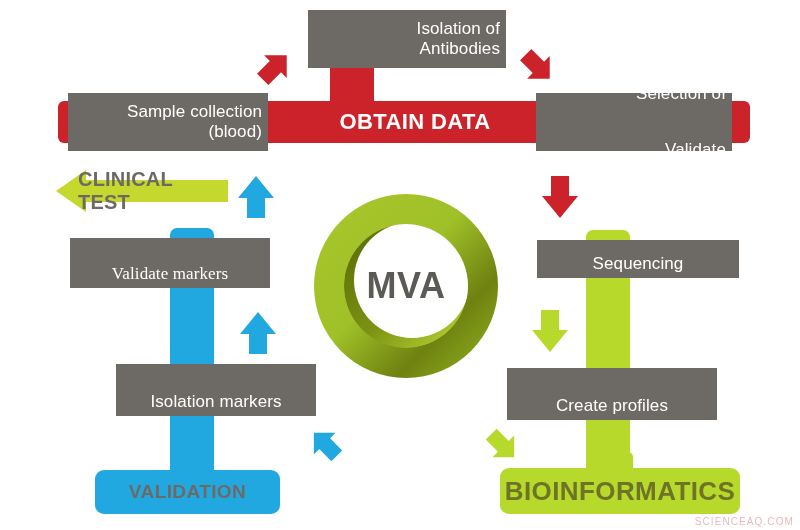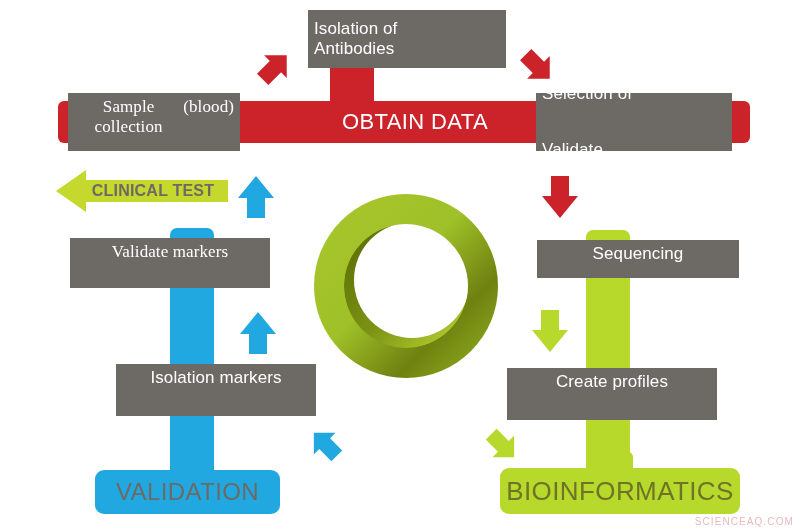--- a/index.html
+++ b/index.html
@@ -1,46 +1,46 @@
 <!DOCTYPE html>
 <html><head>
 <meta charset="utf-8">
 <style>
   html,body{margin:0;padding:0;background:#ffffff;}
   body{width:800px;height:530px;overflow:hidden;font-family:"Liberation Sans",sans-serif;}
   #stage{position:relative;width:800px;height:530px;background:#ffffff;}
 
   
   .bar{position:absolute;}
-  .gbox{position:absolute;background:#6d6a66;color:#ffffff;display:flex;align-items:flex-start;
+  .gbox{position:absolute;background:#6d6a66;color:#ffffff;display:flex;align-items:flex-end;
         justify-content:center;text-align:center;line-height:1.18;font-size:17px;
         letter-spacing:.1px;box-sizing:border-box;padding:4px 6px;}
   .bandlabel{position:absolute;display:flex;align-items:center;justify-content:center;
-             font-weight:normal;letter-spacing:.4px;}
+             font-weight:bold;letter-spacing:.4px;}
 
   
   .red-band{left:58px;top:101px;width:692px;height:42px;background:#cc2229;border-radius:6px;}
   .red-stem{left:330px;top:26px;width:44px;height:90px;background:#cc2229;border-radius:7px;}
   .obtain-txt{left:300px;top:101px;width:230px;height:42px;color:#ffffff;font-size:22px;}
 
   
   .blue-stem{left:170px;top:228px;width:44px;height:260px;background:#22a8e0;border-radius:7px;}
   .validation-band{left:95px;top:470px;width:185px;height:44px;background:#22a8e0;border-radius:9px;}
-  .validation-txt{left:95px;top:470px;width:185px;height:44px;color:#6d6a66;font-size:24px;}
+  .validation-txt{left:95px;top:470px;width:185px;height:44px;color:#6d6a66;font-size:19px;}
 
   
   .green-stem{left:586px;top:230px;width:44px;height:258px;background:#b6d92c;border-radius:7px;}
   .bio-band{left:500px;top:468px;width:240px;height:46px;background:#b6d92c;border-radius:9px;}
   .bio-txt{left:500px;top:468px;width:240px;height:46px;color:#6f7326;font-size:26px;}
   .bio-tab{left:593px;top:452px;width:40px;height:24px;background:#b6d92c;border-radius:5px;}
 
   
   .clinical{position:absolute;left:56px;top:170px;width:172px;height:42px;}
   .clinical-txt{position:absolute;left:78px;top:170px;width:150px;height:42px;
-                color:#6d6a66;font-size:16px;font-weight:bold;letter-spacing:.2px;}
+                color:#6d6a66;font-size:20px;font-weight:bold;letter-spacing:.2px;}
 
   
   .arw{position:absolute;}
 
   
   .mva-wrap{position:absolute;left:308px;top:188px;width:196px;height:196px;}
   .mva-txt{position:absolute;left:308px;top:188px;width:196px;height:196px;display:flex;
            align-items:center;justify-content:center;color:#5c5a57;font-size:36px;font-weight:bold;
            letter-spacing:.5px;}
 
@@ -54,21 +54,21 @@
 
   <div class="bar red-stem"></div>
   <div class="bar red-band"></div>
   <div class="bandlabel obtain-txt">OBTAIN DATA</div>
 
   <div class="gbox" style="left:308px;top:10px;width:198px;height:58px;flex-direction:column;">
     <span>Isolation of</span>
     <span>Antibodies</span>
   </div>
 
-  <div class="gbox" style="left:68px;top:93px;width:172px;height:58px;flex-direction:row;font-family:Liberation Serif, serif;">
+  <div class="gbox" style="left:68px;top:93px;width:200px;height:58px;flex-direction:column;">
     <span>Sample collection</span>
     <span>(blood)</span>
   </div>
 
   <div class="gbox" style="left:536px;top:93px;width:196px;height:58px;flex-direction:column;gap:36px;">
     <span>Selection of</span>
     <span>Validate</span>
   </div>
 
   <svg class="arw" style="left:252px;top:46px;" width="44" height="44" viewBox="0 0 44 44">
@@ -158,16 +158,17 @@
       <clipPath id="innerClip">
         <circle cx="98" cy="98" r="62"></circle>
       </clipPath>
     </defs>
     <circle cx="98" cy="98" r="92" fill="url(#ringOuter)"></circle>
     <g clip-path="url(#innerClip)">
       <circle cx="98" cy="98" r="62" fill="url(#ringInnerShade)"></circle>
       <circle cx="104" cy="92" r="58" fill="#ffffff"></circle>
     </g>
   </svg>
+  <div class="mva-txt">MVA</div>
 
   <div class="wm">SCIENCEAQ.COM</div>
 
 </div>
 
 </body></html>

